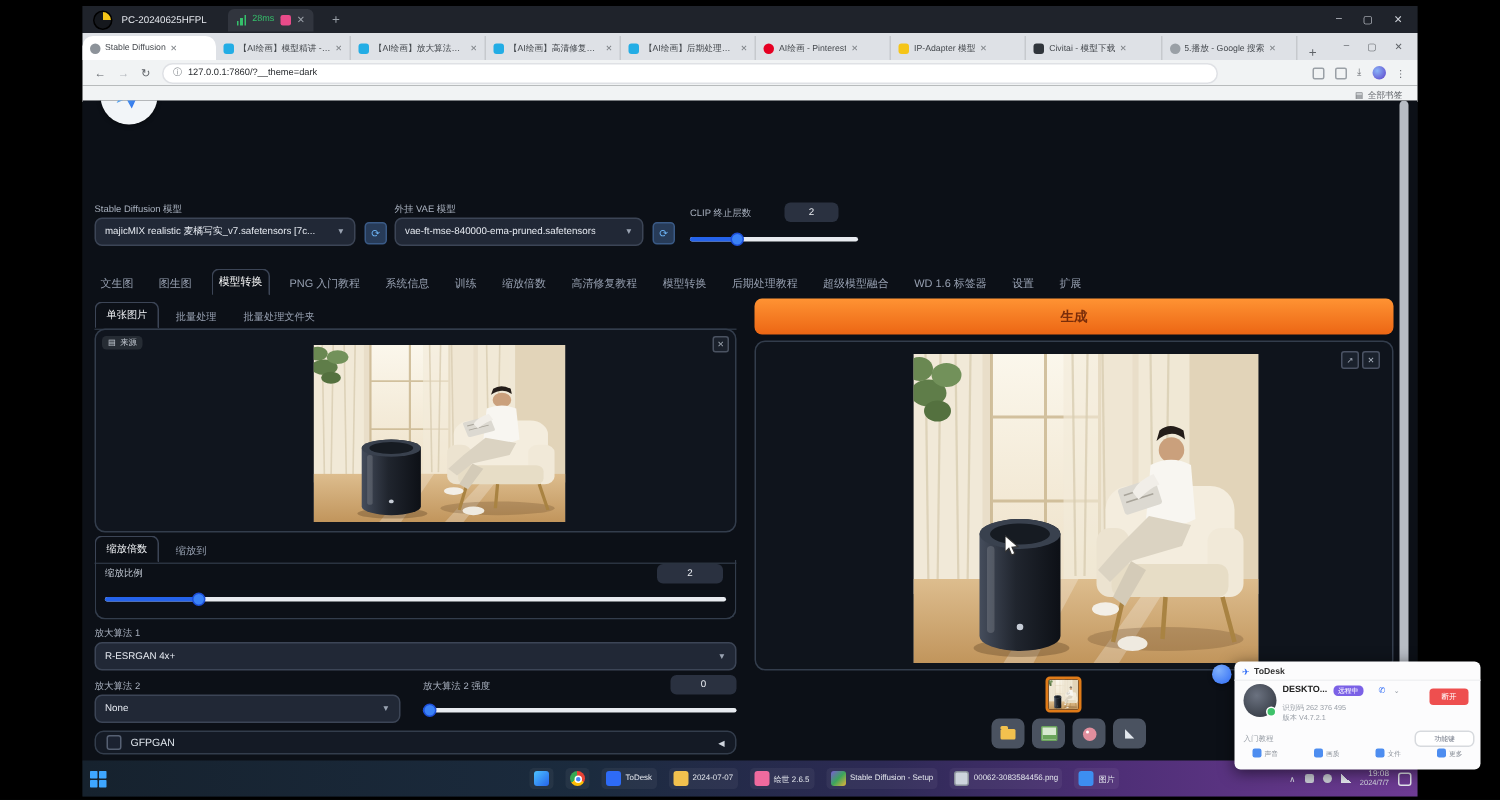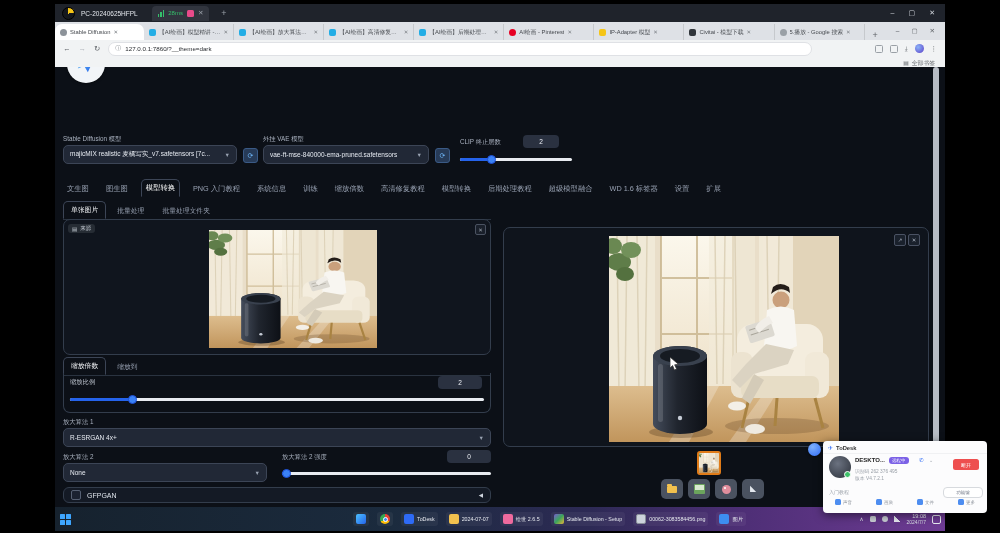--- a/index.html
+++ b/index.html
@@ -410,20 +410,21 @@
           </div>
           <div class="knob" style="left:2%"></div>
       </div>
 
       <div class="abs acc" style="left:8px;top:420px;width:428px;height:16px">
         <span class="chk"></span>
         <span class="acclbl">GFPGAN</span>
         <span class="col">◀</span>
       </div>
 
+      <div class="abs" id="genbtn">生成</div>
 
       <div class="abs panelbox" style="left:448px;top:160px;width:426px;height:220px;background:#0f141c">
         <span style="position:absolute;right:22px;top:6px" class="minib">↗</span>
         <span style="position:absolute;right:8px;top:6px" class="minib">✕</span>
         <svg class="abs scene" style="left:105px;top:8px" width="230" height="206" viewBox="0 0 230 206" preserveAspectRatio="none">
             <use href="#scene"></use>
           </svg>
       </div>
 
       <svg class="abs" style="left:615px;top:290px;z-index:12" width="10" height="14" viewBox="0 0 10 14">

